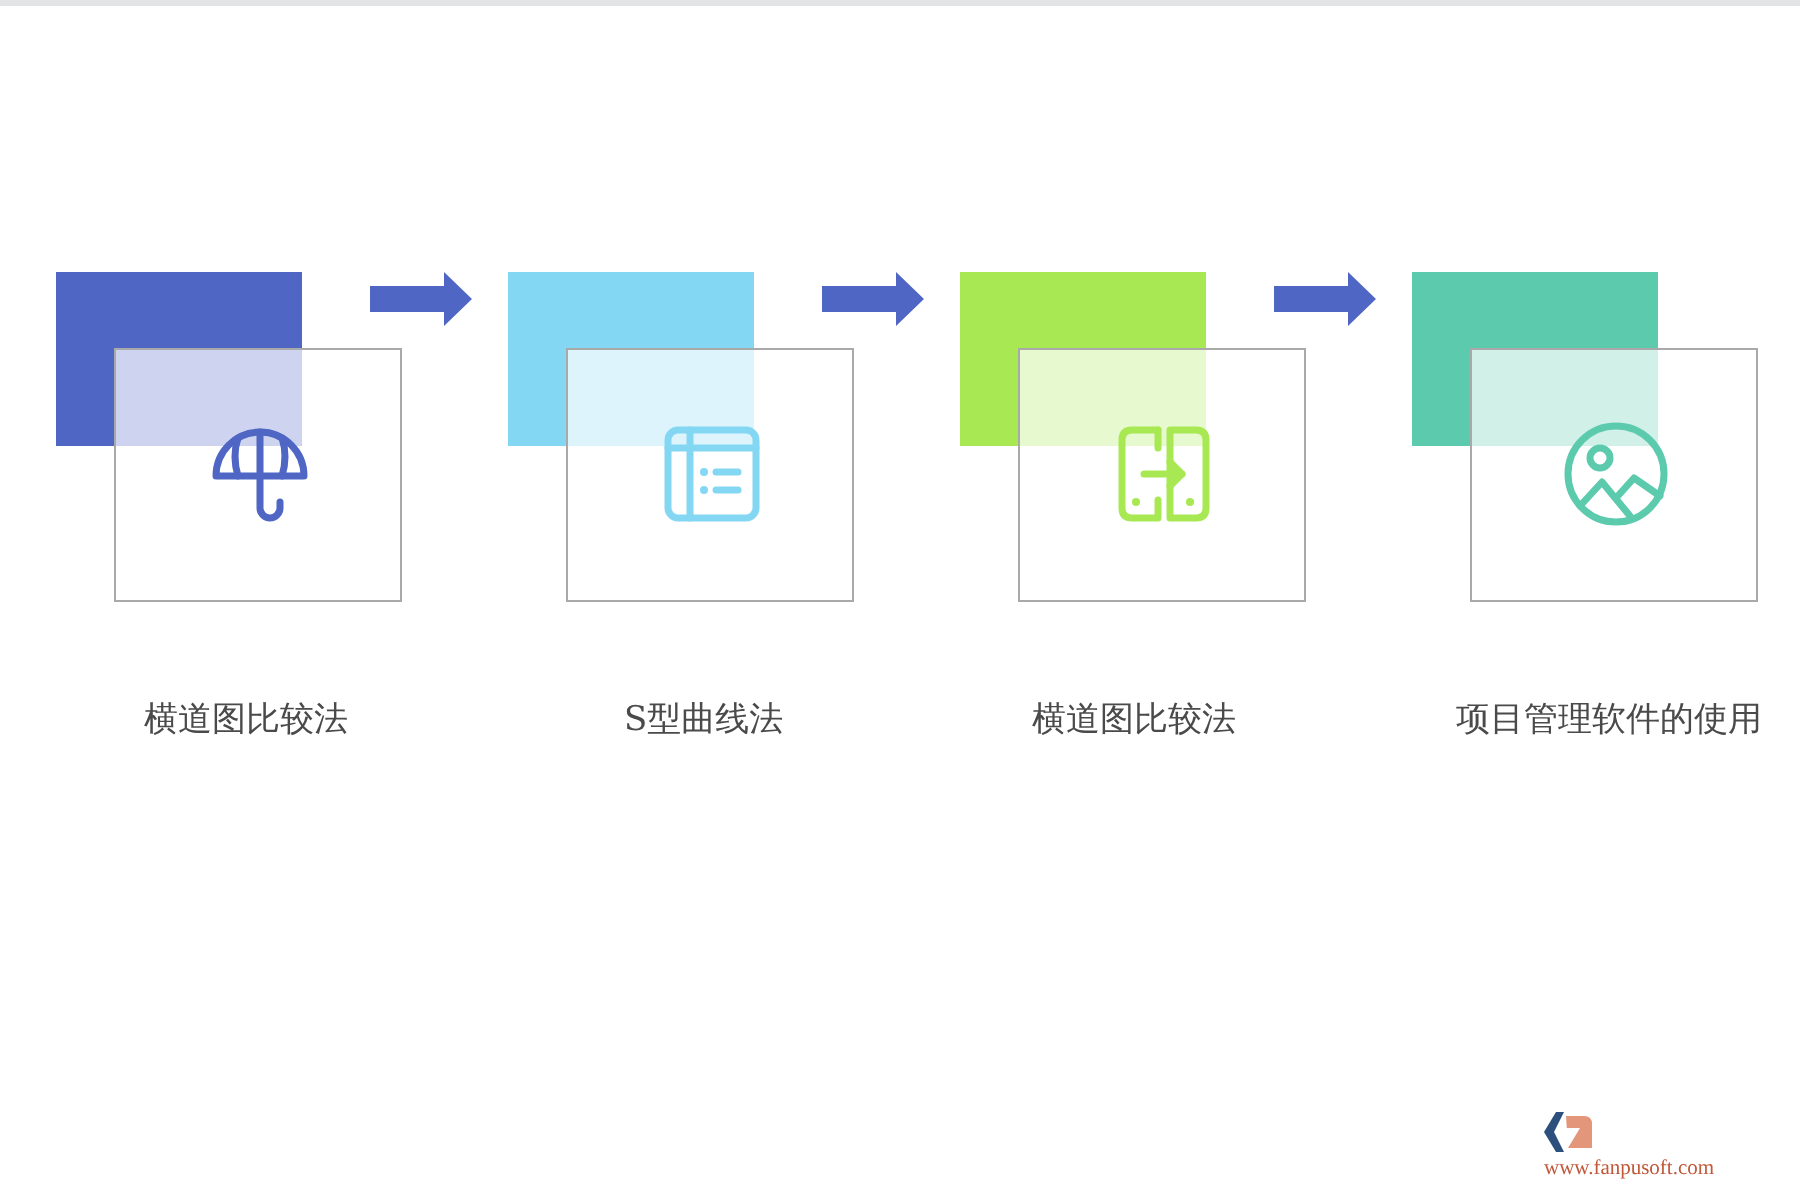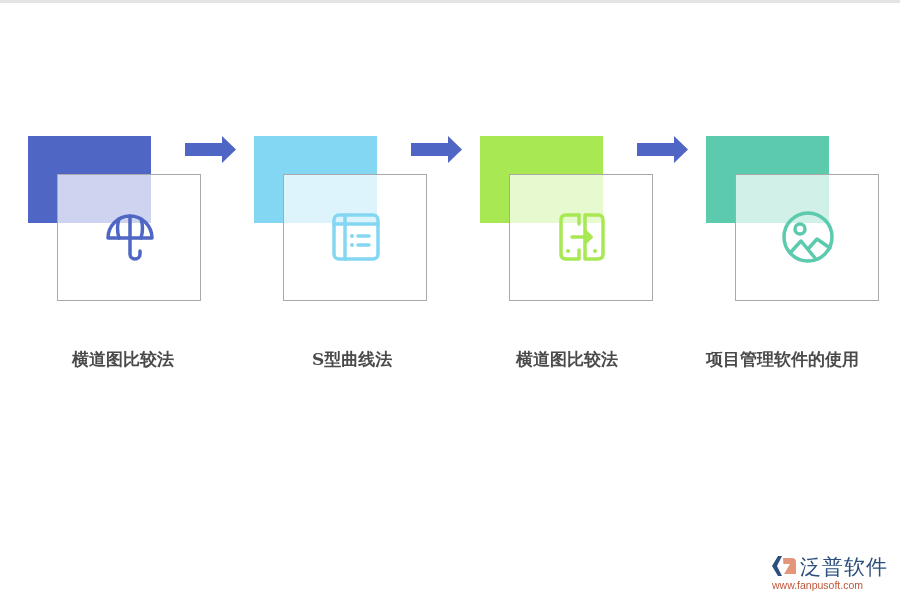--- a/index.html
+++ b/index.html
@@ -2,25 +2,25 @@
 <html><head>
 <meta charset="utf-8">
 <style>
   html,body{margin:0;padding:0;}
   body{width:900px;height:600px;background:#ffffff;position:relative;overflow:hidden;font-family:"DejaVu Serif","Liberation Serif",serif;}
   .topbar{position:absolute;left:0;top:0;width:900px;height:3px;background:#e3e4e6;}
   .step{position:absolute;top:136px;width:175px;height:165px;}
   .block{position:absolute;left:0;top:0;width:123px;height:87px;}
   .card{position:absolute;left:29px;top:38px;width:142px;height:125px;border:1px solid #a9a9a9;background:rgba(255,255,255,0.72);box-sizing:content-box;}
   .icon{position:absolute;left:75px;top:74px;width:54px;height:54px;}
-  .label{position:absolute;top:348px;font-size:17px;font-weight:bold;color:#4a4a4a;white-space:nowrap;text-align:center;}
+  .label{position:absolute;top:348px;font-size:17px;font-weight:normal;color:#4a4a4a;white-space:nowrap;text-align:center;}
   .arrow{position:absolute;top:136px;width:52px;height:27px;}
   .logo{position:absolute;left:770px;top:552px;width:125px;height:42px;}
   .logo-name{position:absolute;left:30px;top:1px;font-family:"DejaVu Sans","Liberation Sans",sans-serif;font-size:21px;color:#2d4f7d;letter-spacing:1px;}
-  .logo-url{position:absolute;left:2px;top:27px;font-family:Liberation Sans, sans-serif;font-size:10.5px;color:#c0583a;white-space:nowrap;}
+  .logo-url{position:absolute;left:2px;top:27px;font-family:Liberation Serif, serif;font-size:10.5px;color:#c0583a;white-space:nowrap;}
 </style>
 </head>
 <body>
 
 <div class="topbar"></div>
 
 <div class="step" style="left:28px;">
   <div class="block" style="background:#4f66c4;"></div>
   <div class="card"></div>
   <svg class="icon" viewBox="0 0 54 54">
@@ -86,23 +86,22 @@
   <div class="card"></div>
   <svg class="icon" viewBox="0 0 54 54">
     <g fill="none" stroke="#5ccaad" stroke-width="3.5" stroke-linecap="round" stroke-linejoin="round">
       <circle cx="27" cy="27" r="24"></circle>
       <circle cx="19" cy="19" r="5"></circle>
       <path d="M9 43 L20 31 L34 48"></path>
       <path d="M27 39 L36 29 L49 38"></path>
     </g>
   </svg>
 </div>
-<div class="label" style="left:706px;">项目管理软件的使用</div>
+<div class="label" style="left:728px;">项目管理软件的使用</div>
 
 <div class="logo">
   <svg style="position:absolute;left:0;top:2px;width:28px;height:24px;" viewBox="0 0 28 24">
     <polygon points="8,2 2,12 8,22 12,22 7,12 12,2" fill="#2d4f7d"></polygon>
     <path d="M13 4 L22 4 Q26 4 26 8 L26 20 L14 20 Z" fill="#e3967a"></path>
     <path d="M11 10 L20 10 L14 20 L11 20 Z" fill="#ffffff"></path>
   </svg>
-  <span class="logo-name">泛普软件</span>
   <span class="logo-url">www.fanpusoft.com</span>
 </div>
 
 </body></html>

